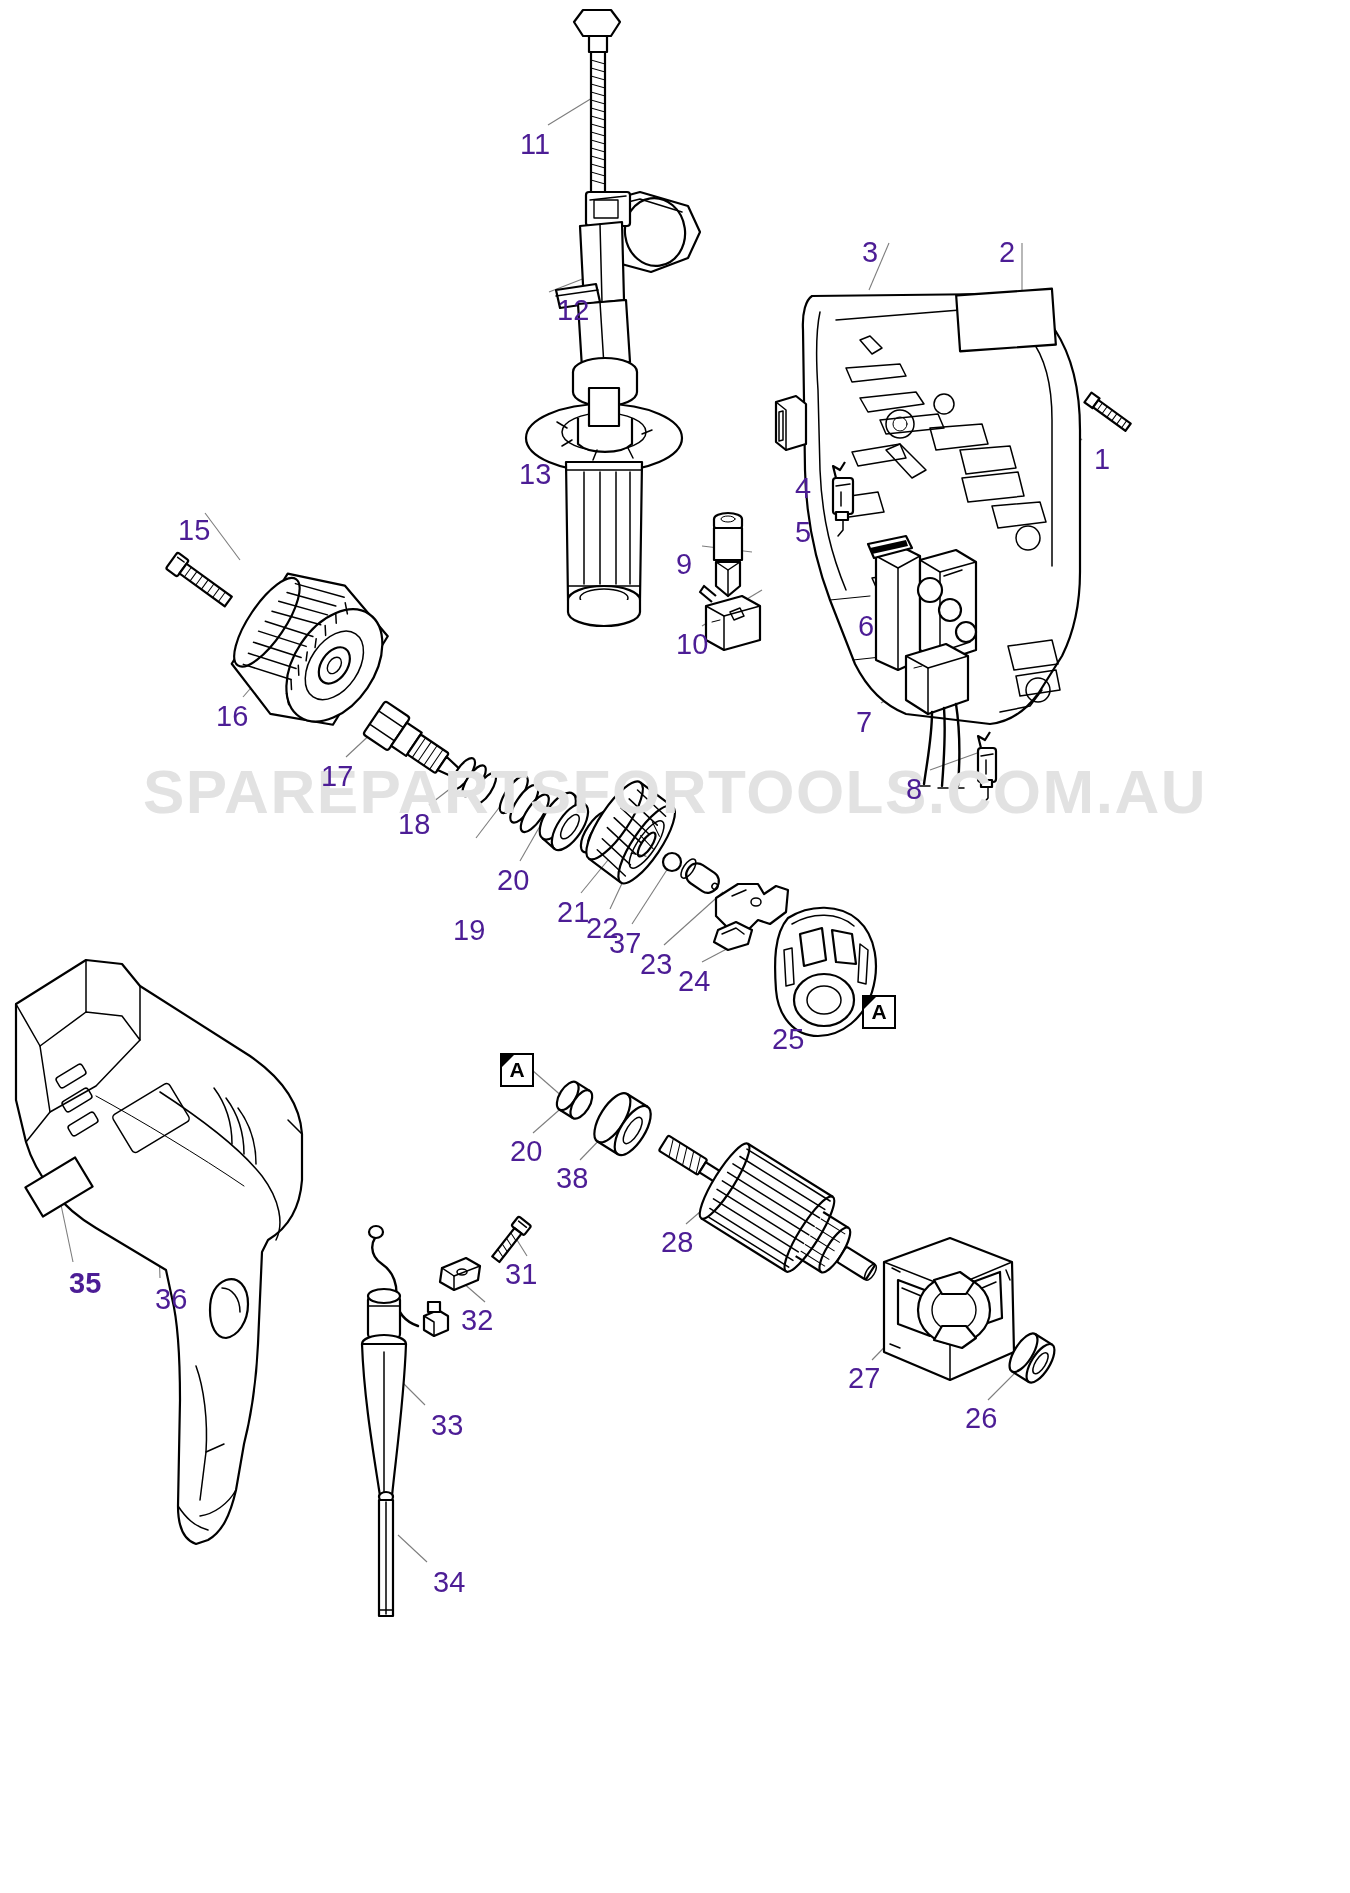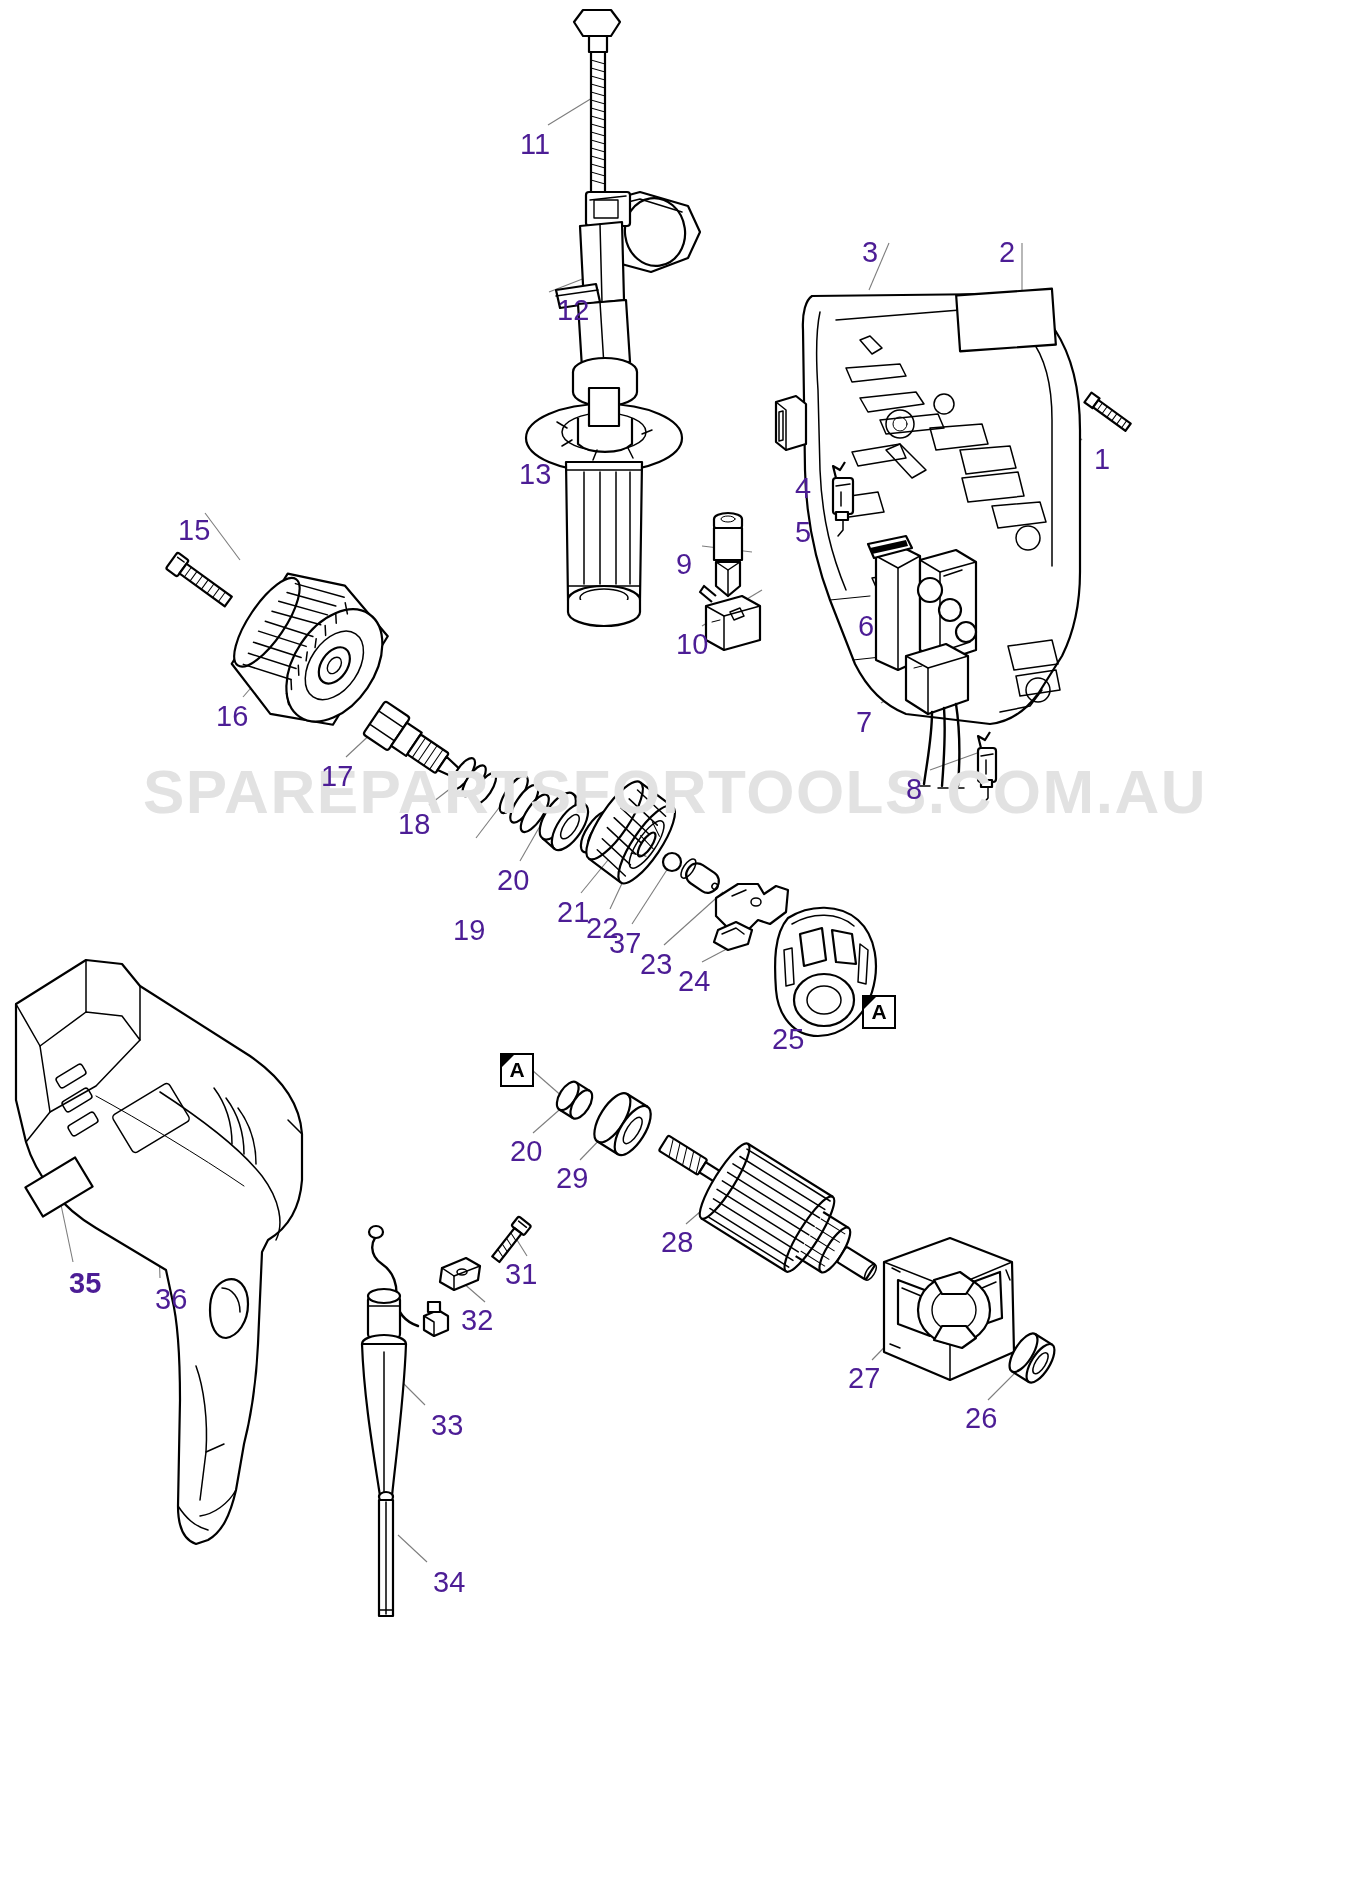--- a/index.html
+++ b/index.html
@@ -664,21 +664,21 @@
   <div class="lbl" style="left:453px;top:877px;margin-top:39px;">19</div>
   <div class="lbl" style="left:497px;top:866px;">20</div>
   <div class="lbl" style="left:557px;top:898px;">21</div>
   <div class="lbl" style="left:586px;top:914px;">22</div>
   <div class="lbl" style="left:640px;top:950px;">23</div>
   <div class="lbl" style="left:678px;top:967px;">24</div>
   <div class="lbl" style="left:772px;top:1025px;">25</div>
   <div class="lbl" style="left:965px;top:1404px;">26</div>
   <div class="lbl" style="left:848px;top:1364px;text-align:center;">27</div>
   <div class="lbl" style="left:661px;top:1228px;">28</div>
-  <div class="lbl" style="left:556px;top:1164px;">29</div>
+  <div class="lbl" style="left:556px;top:1164px;">38</div>
   <div class="lbl" style="left:510px;top:1137px;">20</div>
   <div class="lbl" style="left:505px;top:1260px;">31</div>
   <div class="lbl" style="left:461px;top:1306px;">32</div>
   <div class="lbl" style="left:431px;top:1411px;">33</div>
   <div class="lbl" style="left:433px;top:1568px;">34</div>
   <div class="lbl" style="left:69px;top:1269px;font-weight:bold;">35</div>
   <div class="lbl" style="left:155px;top:1285px;">36</div>
   <div class="lbl" style="left:609px;top:929px;">37</div>
 
 </div>

